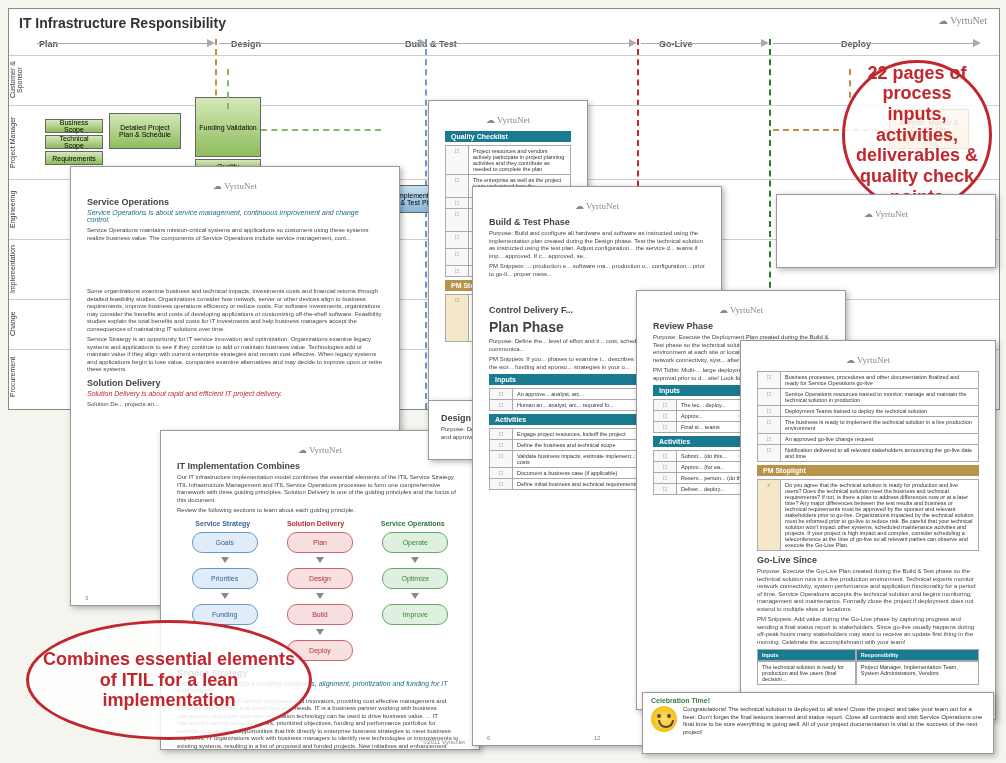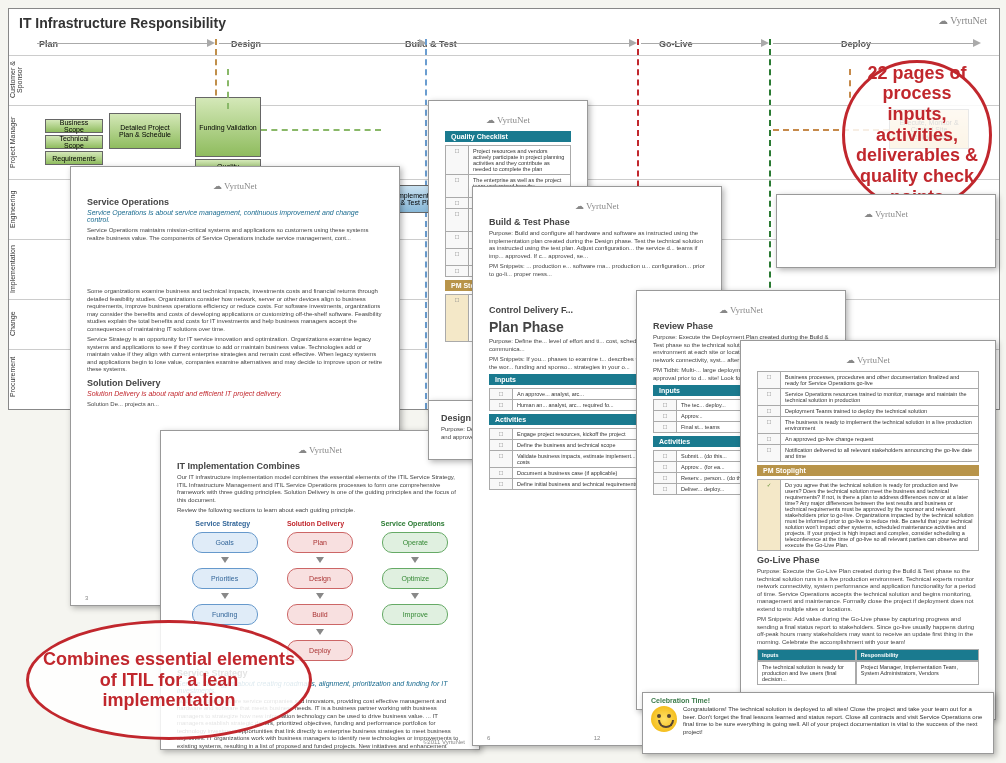--- a/index.html
+++ b/index.html
@@ -344,21 +344,21 @@
       </table>
     <div class="secbar" style="background:#b8944a">PM Stoplight</div>
     <table class="tbl stoplight">
         <tbody>
           <tr>
             <td><span class="stopcheck">✓</span></td>
             <td>Do you agree that the technical solution is ready for production and live users? Does the technical solution meet the business and technical requirements? If not, is there a plan to address differences now or at a later time? Any major differences between the test results and business or technical requirements must be approved by the sponsor and relevant stakeholders prior to go-live. Organizations impacted by the technical solution must be informed prior to go-live to reduce risk. Be careful that your technical solution won't impact other systems, scheduled maintenance activities and projects. If your project is high impact and complex, consider scheduling a teleconference at the time of go-live so all relevant parties can observe and execute the Go-Live Plan.</td>
           </tr>
         </tbody>
       </table>
-    <h3>Go-Live Phase</h3>
+    <h3>Go-Live Since</h3>
     <p>Purpose: Execute the Go-Live Plan created during the Build &amp; Test phase so the technical solution runs in a live production environment. Technical experts monitor network connectivity, system performance and application functionality for a period of time. Service Operations accepts the technical solution and begins monitoring, management and maintenance. Formally close the project if deployment does not extend to multiple sites or locations.</p>
     <p>PM Snippets: Add value during the Go-Live phase by capturing progress and sending a final status report to stakeholders. Since go-live usually happens during off-peak hours many stakeholders may want to receive an update first thing in the morning. Celebrate the accomplishment with your team!</p>
     <div class="twocol">
       <div style="flex:0 0 40%;background:#1a7a8f;color:#fff;font-weight:bold">Inputs</div>
       <div style="flex:1;background:#1a7a8f;color:#fff;font-weight:bold">Responsibility</div>
     </div>
     <div class="twocol">
       <div style="flex:0 0 40%">The technical solution is ready for production and live users (final decision...</div>
       <div style="flex:1">Project Manager, Implementation Team, System Administrators, Vendors</div>
     </div>

